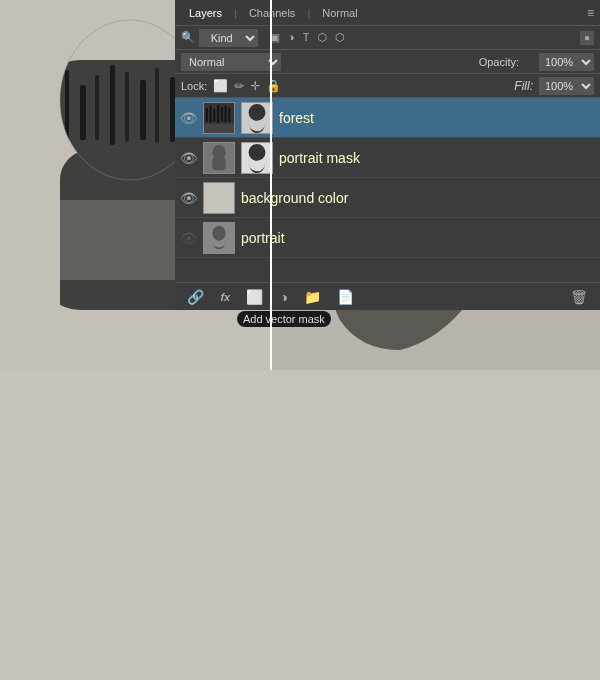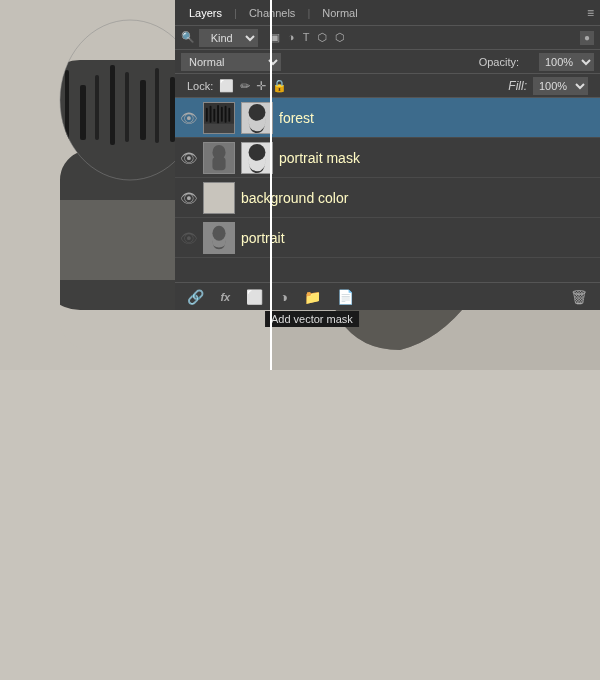--- a/index.html
+++ b/index.html
@@ -191,21 +191,21 @@
       height: 18px;
       width: 55px;
       outline: none;
     }
 
     
     .lock-row {
       display: flex;
       align-items: center;
       height: 24px;
-      padding: 0 12px;
+      padding: 0 6px;
       gap: 6px;
       border-bottom: 1px solid #555;
     }
 
     .lock-label {
       color: #ccc;
       font-size: 11px;
     }
 
     .lock-icon {
@@ -313,23 +313,22 @@
     .tooltip {
       position: absolute;
       bottom: -22px;
       left: 50%;
       transform: translateX(-50%);
       background: #1a1a1a;
       color: #ddd;
       font-size: 11px;
       padding: 2px 6px;
       white-space: nowrap;
-      border-radius: 0;
+      border-radius: 8px;
       pointer-events: none;
-      margin-left: 28px;
     }
 
     .tooltip-container {
       position: relative;
     }
 
     
     .canvas-svg {
       position: absolute;
       top: 0;

